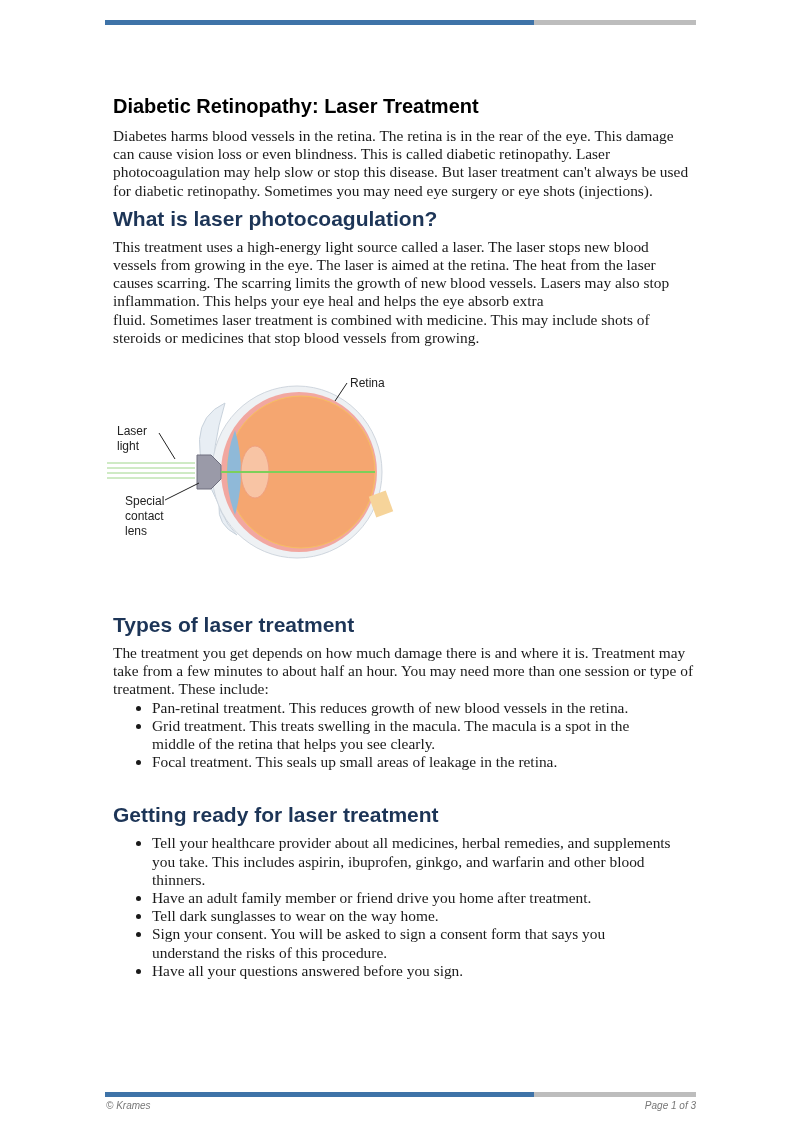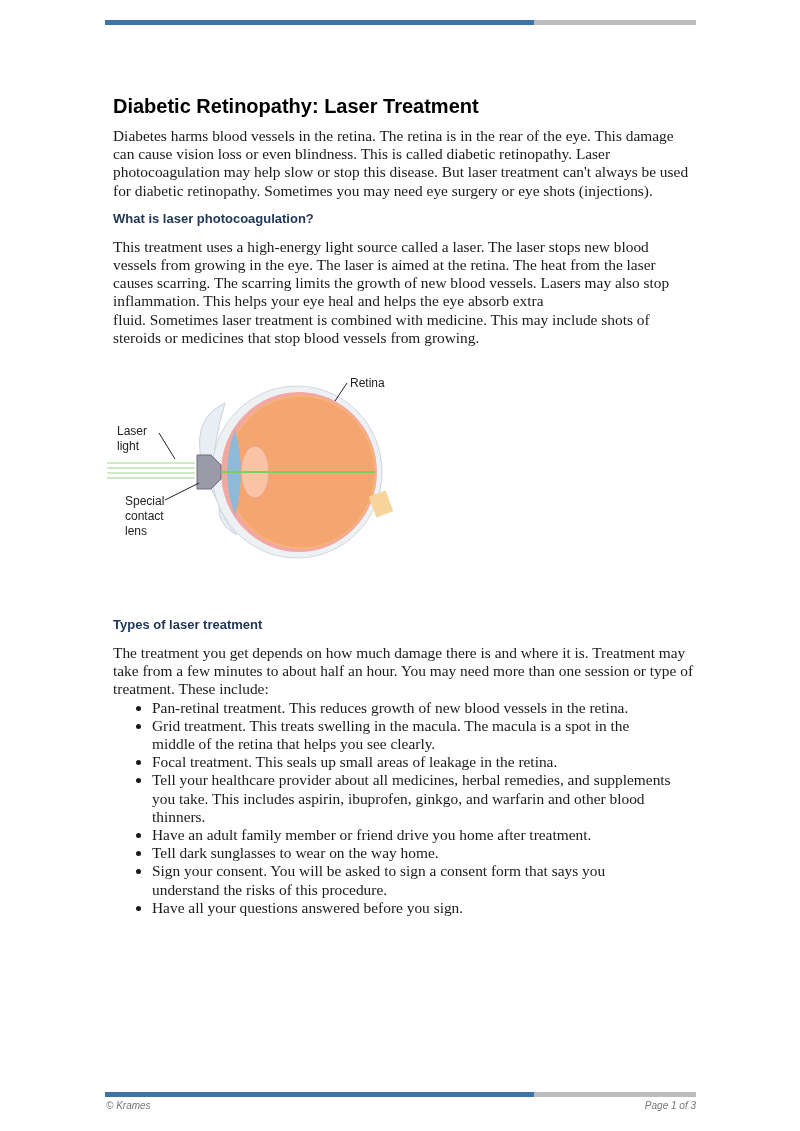--- a/index.html
+++ b/index.html
@@ -5,21 +5,21 @@
   html, body { margin: 0; padding: 0; background: #ffffff; }
   body { width: 800px; height: 1131px; position: relative; overflow: hidden; }
   .bar { position: absolute; left: 105px; width: 591px; height: 5px; background: #bdbdbd; }
   .bar .fill { position: absolute; left: 0; top: 0; height: 5px; width: 429px; background: #3e73a8; }
   .bar.top { top: 20px; }
   .bar.bottom { top: 1092px; }
   .content { position: absolute; left: 113px; top: 93px; width: 580px;
     font-family: "Liberation Serif", serif; font-size: 15.4px; line-height: 18.2px; color: #1a1a1a; }
   h1 { font-family: "Liberation Sans", sans-serif; font-weight: bold; font-size: 20px; color: #000000;
     margin: 0 0 8px 0; line-height: 26px; }
-  h2 { font-family: "Liberation Sans", sans-serif; font-weight: bold; font-size: 13px; color: #1d3557;
+  h2 { font-family: "Liberation Sans", sans-serif; font-weight: bold; font-size: 21px; color: #1d3557;
     margin: 0 0 8px 0; line-height: 22px; }
   p { margin: 0; }
   ul { margin: 0; padding-left: 39px; }
   li { margin: 0; }
   .fig { position: relative; width: 300px; height: 190px; margin: 0; }
   .footer { position: absolute; top: 1100px; font-family: "Liberation Sans", sans-serif; font-style: italic;
     font-size: 10px; color: #777; text-align: center; }
   .footer.left { left: 106px; }
   .footer.right { right: 104px; }
   .lbl { font-family: "Liberation Sans", sans-serif; font-size: 12px; fill: #222; }
@@ -69,20 +69,21 @@
   </div>
 
   <h2 style="margin-top:49px">Types of laser treatment</h2>
   <p style="">The treatment you get depends on how much damage there is and where it is. Treatment may take from a few minutes to about half an hour. You may need more than one session or type of treatment. These include:</p>
   <ul>
     <li>Pan-retinal treatment. This reduces growth of new blood vessels in the retina.</li>
     <li style="width:500px">Grid treatment. This treats swelling in the macula. The macula is a spot in the middle of the retina that helps you see clearly.</li>
     <li>Focal treatment. This seals up small areas of leakage in the retina.</li>
   </ul>
 
+  <h2 style="margin-top:33px">Getting ready for laser treatment</h2>
   <ul>
     <li>Tell your healthcare provider about all medicines, herbal remedies, and supplements you take. This includes aspirin, ibuprofen, ginkgo, and warfarin and other blood thinners.</li>
     <li>Have an adult family member or friend drive you home after treatment.</li>
     <li>Tell dark sunglasses to wear on the way home.</li>
     <li style="width:490px">Sign your consent. You will be asked to sign a consent form that says you understand the risks of this procedure.</li>
     <li>Have all your questions answered before you sign.</li>
   </ul>
 
 </div>
 

